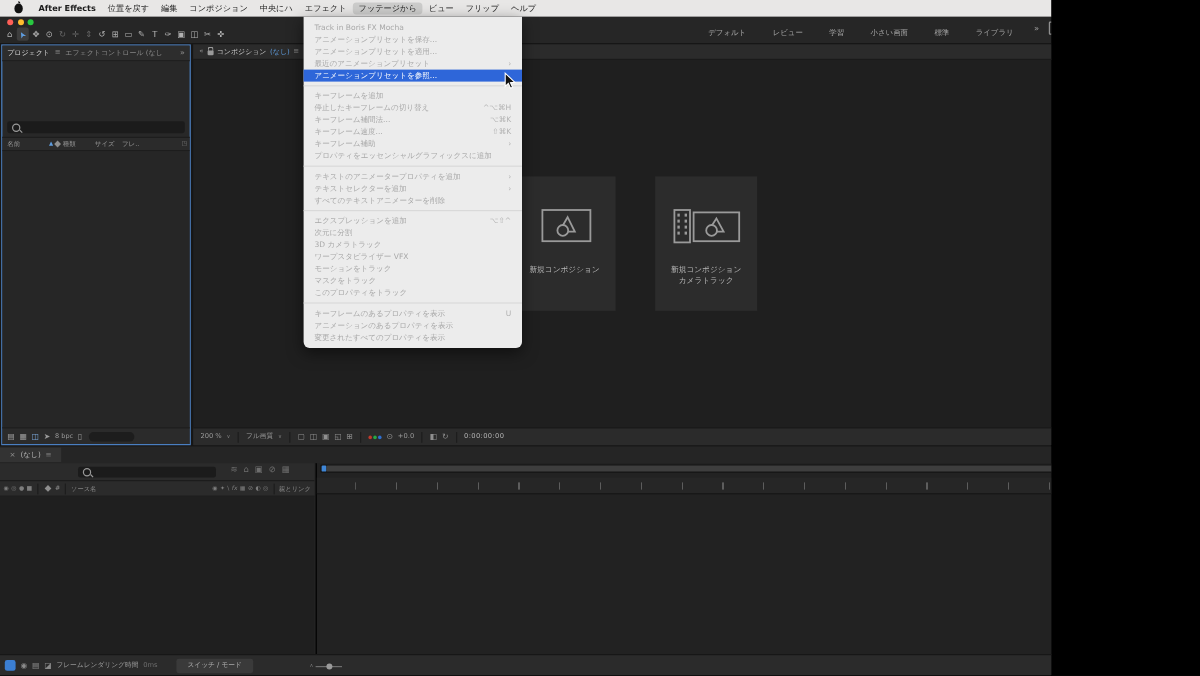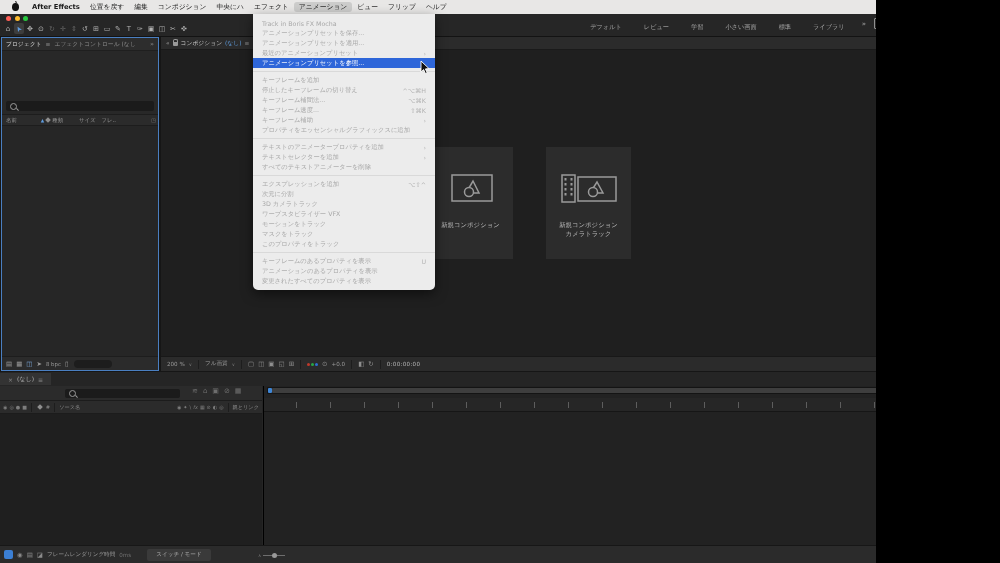--- a/index.html
+++ b/index.html
@@ -143,21 +143,21 @@
   .cursor{position:absolute;left:420px;top:60px;z-index:30;}
 </style>
 </head>
 <body>
 
 <div class="screen">
 
   <div class="menubar">
     <span class="apple"></span>
     <span class="mb-item bold">After Effects</span>
-    <span><span class="mb-item">位置を戻す</span><span class="mb-item">編集</span><span class="mb-item">コンポジション</span><span class="mb-item">中央にハ</span><span class="mb-item">エフェクト</span><span class="mb-item active">アニメーション</span><span class="mb-item">ビュー</span><span class="mb-item">フリップ</span><span class="mb-item">ヘルプ</span></span>
+    <span><span class="mb-item">位置を戻す</span><span class="mb-item">編集</span><span class="mb-item">コンポジション</span><span class="mb-item">中央にハ</span><span class="mb-item">エフェクト</span><span class="mb-item active">フッテージから</span><span class="mb-item">ビュー</span><span class="mb-item">フリップ</span><span class="mb-item">ヘルプ</span></span>
   </div>
 
   <div class="toolbar">
     <div class="traffic">
       <i style="background:#ff5f57"></i>
       <i style="background:#febc2e"></i>
       <i style="background:#28c840"></i>
     </div>
     <div class="tools">
         <span class="tool">

